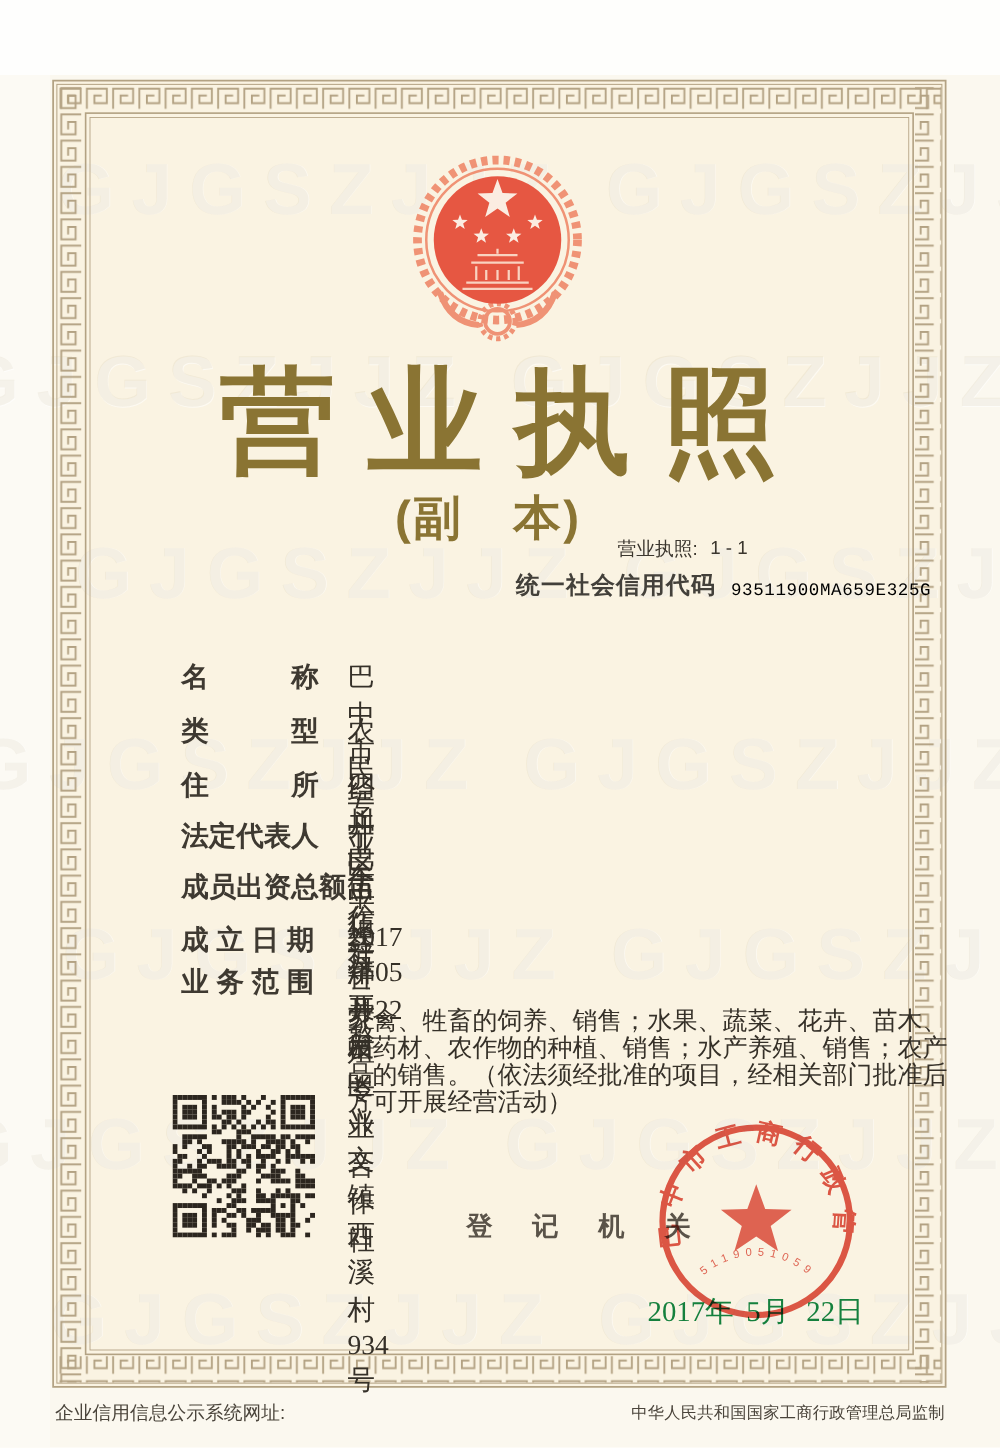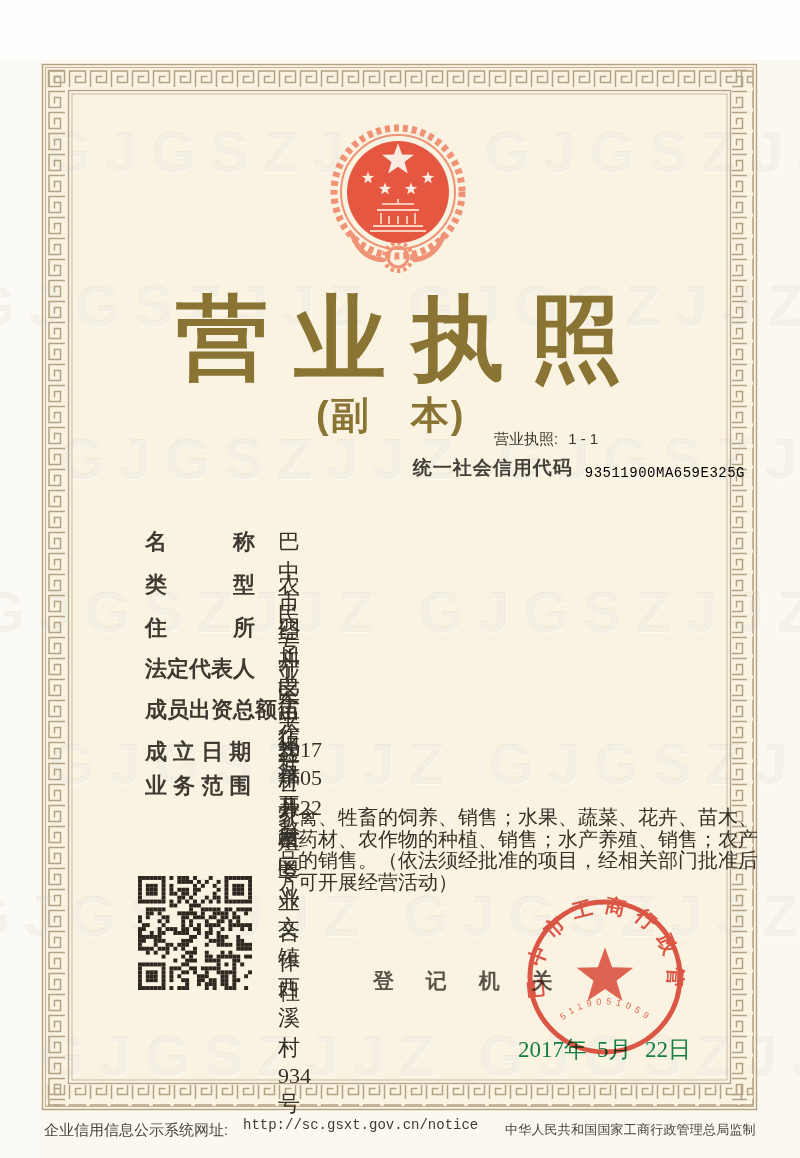--- a/index.html
+++ b/index.html
@@ -578,16 +578,15 @@
     <use href="#star-s" fill="var(--seal-red)" transform="scale(1.1)" opacity=".92"></use>
     <text font-size="20" font-weight="700" fill="var(--seal-red)" letter-spacing="10">
       <textPath href="#sealTop" startOffset="1%">巴中市工商行政管理局</textPath>
     </text>
     <text font-size="9" fill="var(--seal-red)" letter-spacing="4.5" opacity=".9">
       <textPath href="#sealBot" startOffset="4%">511905105994</textPath>
     </text>
   </svg>
 
   <div class="abs footer-label">企业信用信息公示系统网址:</div>
-  <div class="abs footer-url">http://sc.gsxt.gov.cn/notice</div>
   <div class="abs footer-sup">中华人民共和国国家工商行政管理总局监制</div>
 
 </div>
 
 </body></html>

